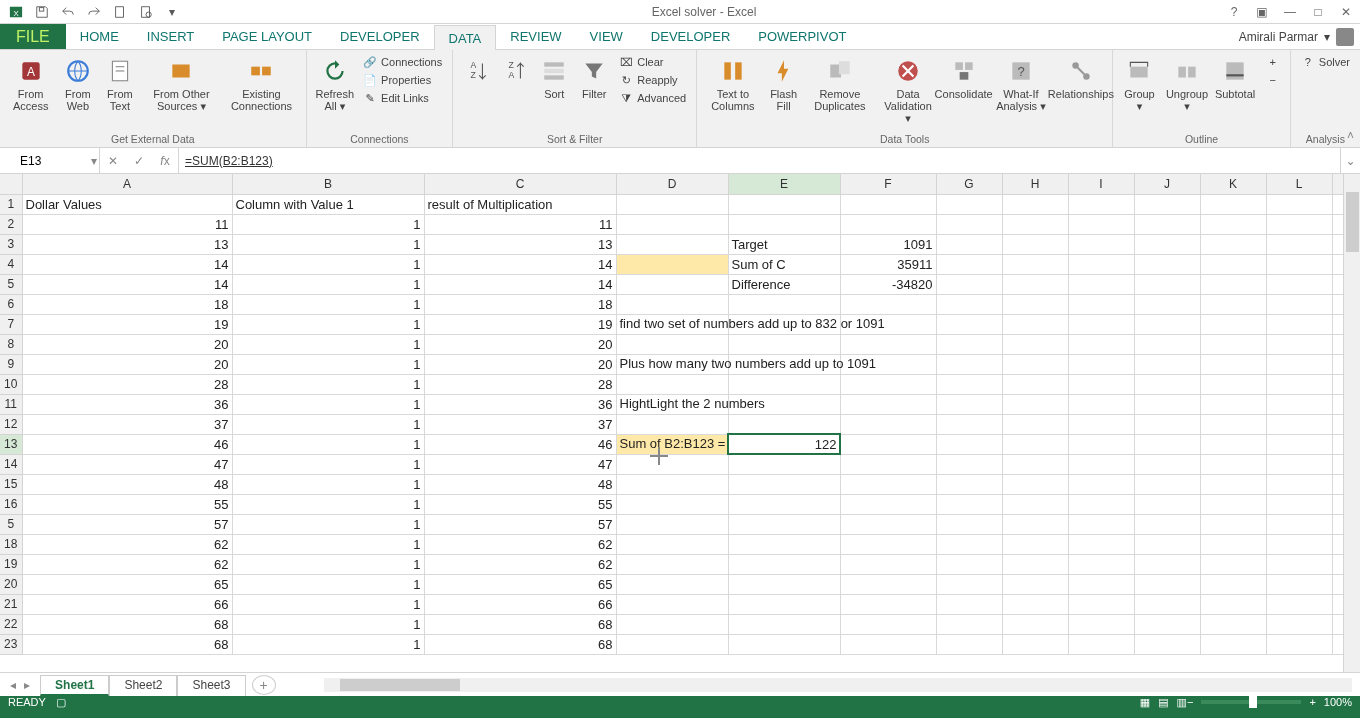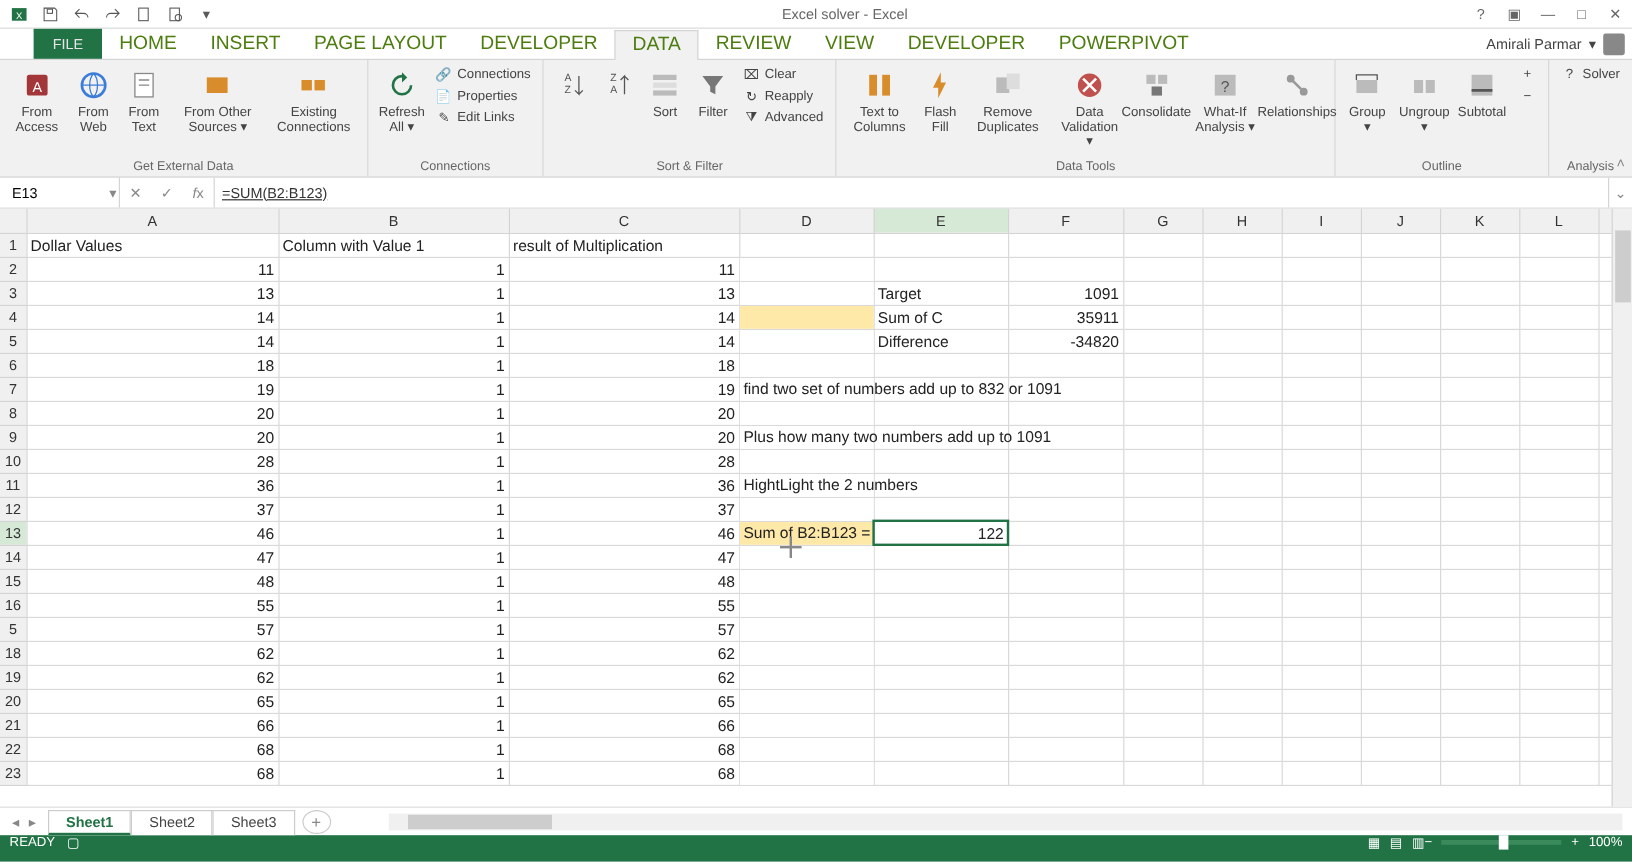--- a/index.html
+++ b/index.html
@@ -9,41 +9,41 @@
 .titlebar { height: 24px; background: #fff; display: flex; align-items: center; border-bottom: 1px solid #d4d4d4; }
 .qat { display: flex; gap: 2px; padding: 0 4px; align-items: center; }
 .qat-btn { width: 24px; height: 20px; display: flex; align-items: center; justify-content: center; color: #5a5a5a; cursor: pointer; }
 .qat-btn svg { width: 14px; height: 14px; }
 .title-text { flex: 1; text-align: center; color: #666; font-size: 12px; }
 .winbtns { display: flex; }
 .winbtn { width: 28px; height: 20px; display: flex; align-items: center; justify-content: center; color: #666; }
 
 
 .ribbon-tabs { height: 26px; background: #fff; display: flex; align-items: stretch; border-bottom: 1px solid #d4d4d4; }
-.file-tab { background: #217346; color: #e5e5e5; padding: 0 16px; display: flex; align-items: center; font-size: 12px; margin-left: 28px; }
-.rtab { padding: 0 14px; display: flex; align-items: center; color: #4d7c0f; font-size: 16px; cursor: pointer; }
+.file-tab { background: #217346; color: #bef264; padding: 0 16px; display: flex; align-items: center; font-size: 16px; }
+.rtab { padding: 0 14px; display: flex; align-items: center; color: #0f766e; font-size: 13px; cursor: pointer; }
 .rtab.active { background: #f1f1f1; border: 1px solid #d4d4d4; border-bottom: none; position: relative; top: 1px; }
 .user-area { margin-left: auto; display: flex; align-items: center; gap: 6px; padding-right: 6px; color: #444; }
 .avatar { width: 18px; height: 18px; background: #888; border-radius: 2px; display:inline-block; }
 
 
 .ribbon { height: 98px; background: #f1f1f1; display: flex; border-bottom: 1px solid #d4d4d4; position: relative; }
 .rgroup { border-right: 1px solid #d8d8d8; padding: 4px 6px 2px; display: flex; flex-direction: column; justify-content: space-between; }
 .rgroup-body { display: flex; align-items: flex-start; gap: 2px; }
 .rgroup-label { text-align: center; font-size: 10.5px; color: #666; padding-top: 2px; }
 .big-btn { display: flex; flex-direction: column; align-items: center; justify-content: flex-start; padding: 2px 3px; min-width: 38px; color: #444; cursor: pointer; text-align: center; line-height: 1.1; font-size: 11px; }
 .big-btn .icn { width: 30px; height: 30px; display: flex; align-items: center; justify-content: center; margin-bottom: 2px; }
 .big-btn .icn svg { width: 26px; height: 26px; }
 .small-row { display: flex; flex-direction: column; gap: 2px; justify-content: center; }
 .small-btn { display: flex; align-items: center; gap: 4px; padding: 1px 4px; font-size: 11px; color: #444; cursor: pointer; }
 .small-btn .sicn { width: 14px; height: 14px; display: inline-flex; align-items: center; justify-content: center; }
 
 
 .formula-bar { height: 26px; display: flex; align-items: stretch; border-bottom: 1px solid #d4d4d4; background: #fff; }
-.name-box { width: 100px; border-right: 1px solid #d4d4d4; display: flex; align-items: center; padding: 0 10px; position: relative; }
+.name-box { width: 100px; border-right: 1px solid #d4d4d4; display: flex; align-items: center; padding: 0 20px; position: relative; }
 .name-box-dd { position: absolute; right: 2px; color: #888; }
 .fb-btns { display: flex; align-items: center; border-right: 1px solid #d4d4d4; }
 .fb-btn { width: 26px; display: flex; align-items: center; justify-content: center; color: #888; }
 .fb-input { flex: 1; display: flex; align-items: center; padding: 0 6px; color: #333; text-decoration: underline; }
 .fb-expand { width: 20px; display: flex; align-items: center; justify-content: center; color: #888; border-left: 1px solid #d4d4d4; }
 
 
 .grid-wrap { position: relative; height: 498px; background: #fff; }
 table.grid { border-collapse: collapse; table-layout: fixed; width: 1342px; }
 .colA { width: 210px; } .colB { width: 192px; } .colC { width: 192px; }

